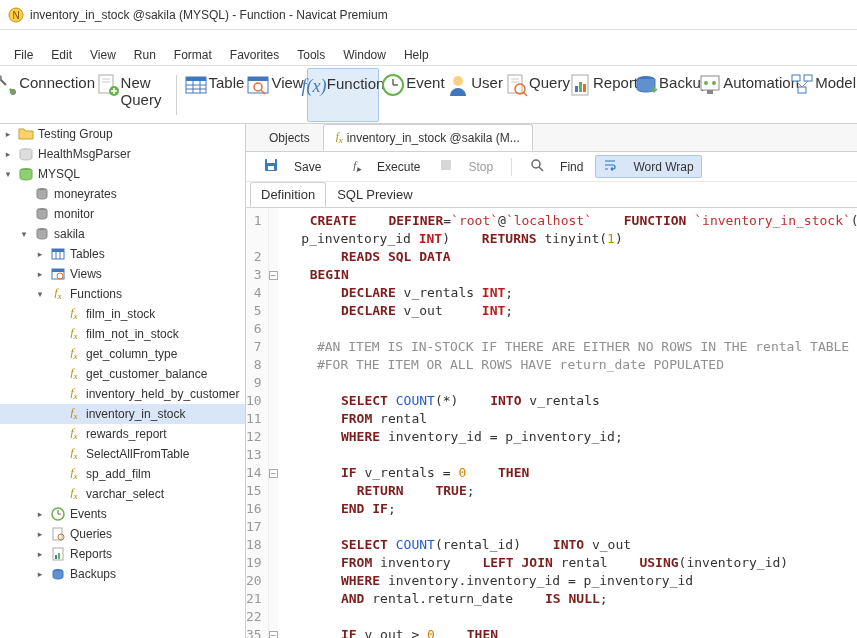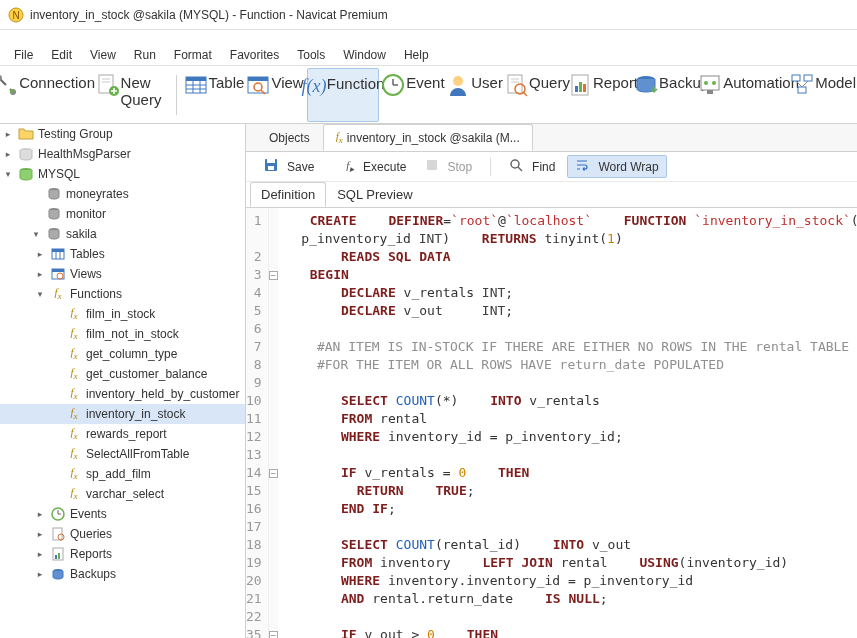--- a/index.html
+++ b/index.html
@@ -15,45 +15,45 @@
 .toolbar .btn .ticon { width: 26px; height: 26px; display:flex; align-items:center; justify-content:center; }
 .toolbar .btn .tlabel { font-size: 15px; margin-top: 2px; }
 .toolbar .sep { width: 1px; height: 40px; background: #d0d0d0; margin: 0 4px; }
 .workspace { display: flex; height: calc(638px - 30px - 22px - 58px); }
 .sidebar { width: 246px; border-right: 1px solid #d0d0d0; overflow-y: auto; font-size: 12px; }
 .tree-item { display: flex; align-items: center; padding: 2px 4px; cursor: pointer; height: 20px; white-space: nowrap; }
 .tree-item.selected { background: #d8e6f7; }
 .tree-item .arrow { width: 12px; height: 12px; display: inline-flex; align-items: center; justify-content: center; font-size: 9px; color: #666; }
 .tree-item .nicon { width: 16px; height: 16px; margin: 0 4px; display:inline-flex; align-items:center; justify-content:center; }
 .indent-0 { padding-left: 2px; }
-.indent-1 { padding-left: 30px; }
+.indent-1 { padding-left: 18px; }
 .indent-2 { padding-left: 34px; }
 .indent-3 { padding-left: 50px; }
 .main { flex: 1; display: flex; flex-direction: column; overflow: hidden; }
 .tabs { height: 28px; display: flex; align-items: center; border-bottom: 1px solid #d0d0d0; padding-left: 10px; background: #f7f7f7; }
 .tab { padding: 5px 12px; border: 1px solid transparent; cursor: pointer; font-size: 12px; display:flex; align-items:center; gap:4px; }
 .tab.active { background: #fff; border: 1px solid #d0d0d0; border-bottom: 1px solid #fff; border-radius: 3px 3px 0 0; }
 .sub-toolbar { height: 30px; display: flex; align-items: center; padding: 0 10px; gap: 4px; border-bottom: 1px solid #e8e8e8; }
-.sub-toolbar .sbtn { display: flex; align-items: center; gap: 9px; padding: 3px 8px; cursor: pointer; border-radius: 2px; }
+.sub-toolbar .sbtn { display: flex; align-items: center; gap: 16px; padding: 3px 8px; cursor: pointer; border-radius: 2px; }
 .sub-toolbar .sbtn.active { background: #d8e6f7; border: 1px solid #a8c8e8; padding: 2px 7px; }
 .sub-tabs { height: 26px; display: flex; align-items: flex-end; padding-left: 4px; border-bottom: 1px solid #d0d0d0; }
 .sub-tab { padding: 4px 10px; border: 1px solid transparent; cursor: pointer; font-size: 13px; }
 .sub-tab.active { background: #fff; border: 1px solid #d0d0d0; border-bottom: 1px solid #fff; border-radius: 3px 3px 0 0; }
 .editor { flex: 1; display: flex; font-family: Consolas, monospace; font-size: 13px; overflow: auto; }
 .gutter { width: 40px; background: #fafafa; text-align: right; padding: 4px 6px 4px 0; color: #999; border-right: 1px solid #eee; user-select: none; }
 .gutter .ln { height: 18px; line-height: 18px; position: relative; }
 .fold-gutter { width: 14px; background: #fafafa; padding-top: 4px; }
 .fold-gutter .fold { height: 18px; line-height: 18px; text-align: center; font-size: 10px; color: #888; }
 .fold-gutter .fold .box { display:inline-block; width:9px; height:9px; border:1px solid #aaa; line-height:7px; font-size:9px; text-align:center; background:#fff; }
 .code { flex: 1; padding: 4px 8px; white-space: pre; }
 .code .line { height: 18px; line-height: 18px; }
 .kw { color: #7f1d1d; font-weight: bold; margin-left: 24px; }
 .str { color: #c03030; }
 .num { color: #d08000; }
-.typ { color: #404040; font-weight: normal; }
+.typ { color: #b91c1c; font-weight: bold; }
 .com { color: #909090; }
 .func { color: #2060c0; }
 .fx-badge { display:inline-block; font-style:italic; font-family:serif; font-size:11px; color:#b8860b; }
 .fx-badge.dark { color:#555; font-style:italic; }
 </style>
 </head>
 <body>
 
 <div class="titlebar">
   <span class="icon">

